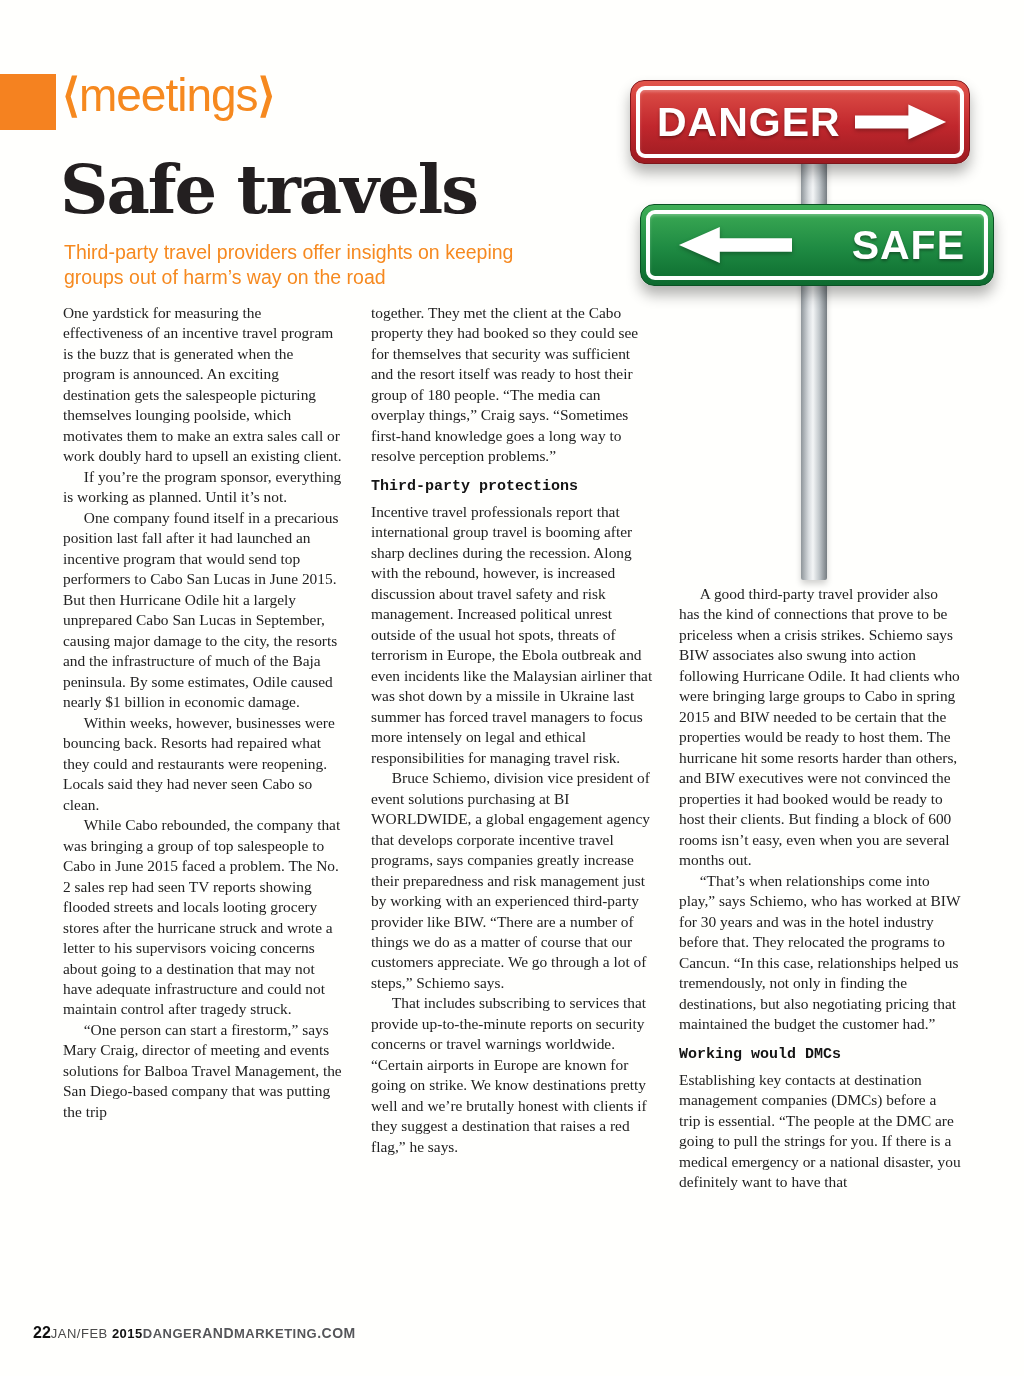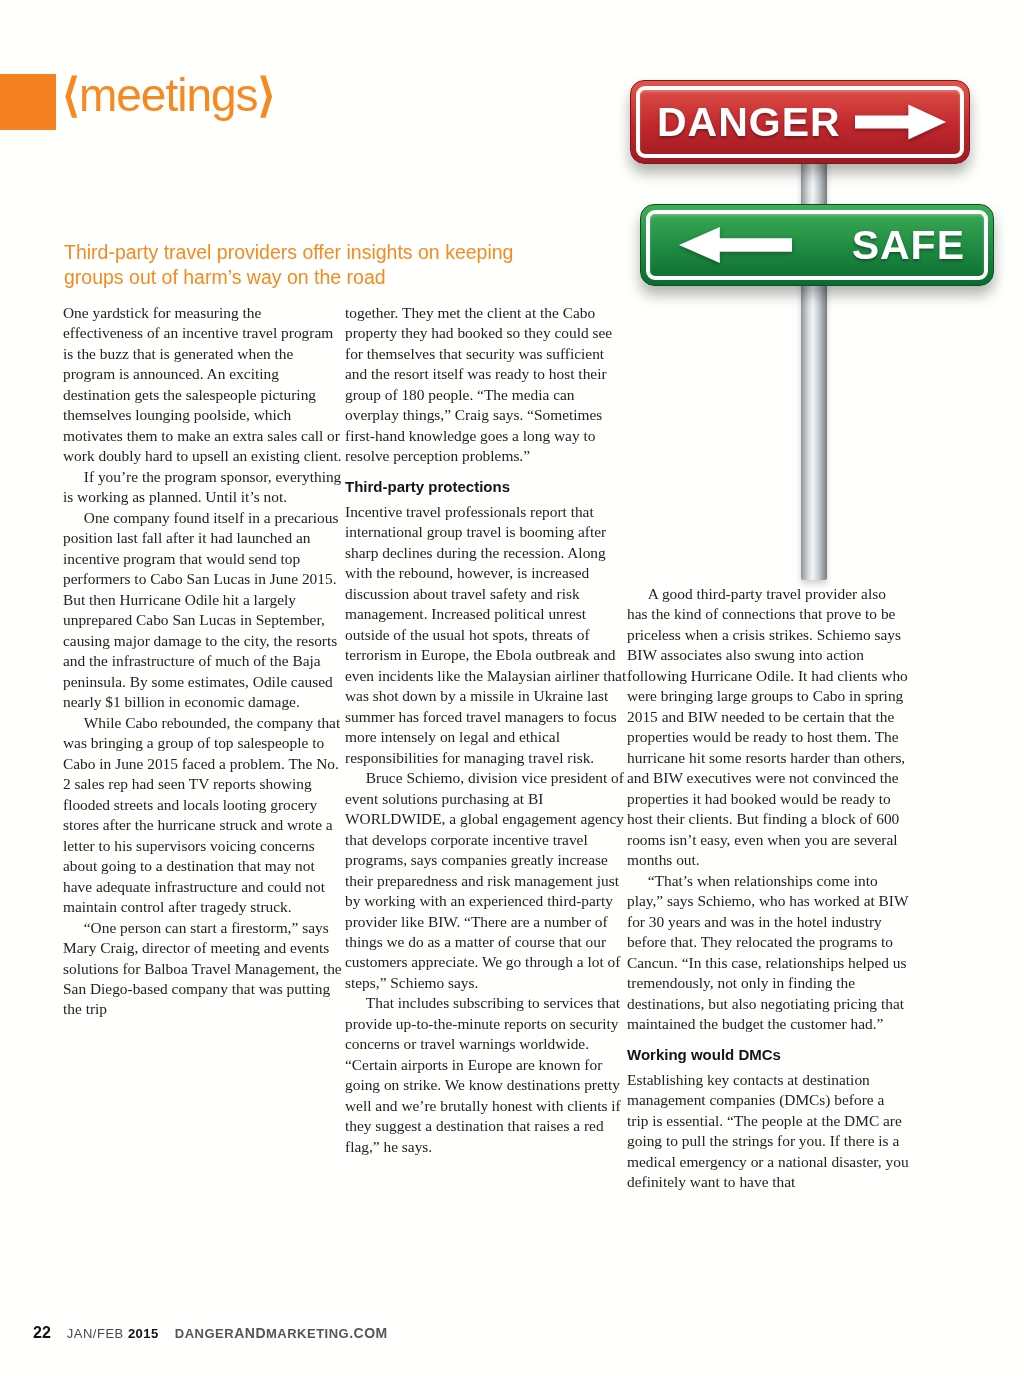--- a/index.html
+++ b/index.html
@@ -58,52 +58,53 @@
   }
   .sign .label {
     font-family:"Liberation Sans", sans-serif; font-weight:bold; color:#fff;
     font-size:41px; letter-spacing:1px; text-shadow:0 2px 3px rgba(0,0,0,.35);
     white-space:nowrap;
     text-align:right;
   }
   .sign svg { filter:drop-shadow(0 2px 2px rgba(0,0,0,.3)); flex:none; }
 
   
-  .columns { position:absolute; left:63px; top:303px; width:898px; display:flex; }
+  .columns { position:absolute; left:63px; top:303px; width:898px; display:flex; gap:26px; }
   .col { width:282px; font-size:15.4px; line-height:1.33; color:#222; }
   .flow p { margin:0; text-indent:1.35em; }
   .flow p:first-child { text-indent:0; }
   .flow.all-indent p:first-child { text-indent:1.35em; }
   .col h3 {
-    font-family:Liberation Sans, sans-serif; font-size:15px; font-weight:bold;
+    font-family:Liberation Mono, monospace; font-size:15px; font-weight:bold;
     color:#141414; margin:10px 0 5px;
   }
   .col3 { padding-top:281px; }
 
   
   .footer {
     position:absolute; left:33px; top:1324px;
     font-family:"Liberation Sans", sans-serif; font-size:13px; color:#4a4a4a;
-    display:flex; align-items:baseline; gap:16px;
+    display:flex; align-items:baseline; 
   }
   .footer .pagenum { font-weight:bold; font-size:16px; color:#111; }
   .footer .issue { letter-spacing:.5px; }
   .footer .issue .year { font-weight:bold; color:#111;margin-top:35px; }
   .footer .site { font-weight:bold; color:#55565a; letter-spacing:.5px; }
   .footer .site .small { font-size:14px; }
 </style>
 </head>
 <body>
 
 <div class="page">
 
   <div class="section-tab"></div>
   <div class="section-title">
     <span class="bracket">⟨</span><span>meetings</span><span class="bracket">⟩</span>
   </div>
+  <h1 class="headline">Safe travels</h1>
   <p class="subtitle">Third-party travel providers offer insights on keeping groups out of harm’s way on the road</p>
 
   <div class="signs">
     <div class="pole"></div>
     <div class="sign danger">
       <span class="label">DANGER</span>
       <svg width="92" height="40" viewBox="0 0 100 40" aria-hidden="true">
         <polygon points="0,13 58,13 58,1 99,20 58,39 58,27 0,27" fill="#ffffff"></polygon>
       </svg>
     </div>
@@ -113,20 +114,21 @@
       </svg>
       <span class="label">SAFE</span>
     </div>
   </div>
 
   <main class="columns">
     <div class="col flow">
         <p>One yardstick for measuring the effectiveness of an incentive travel program is the buzz that is generated when the program is announced. An exciting destination gets the salespeople picturing themselves lounging poolside, which motivates them to make an extra sales call or work doubly hard to upsell an existing client.</p>
         <p>If you’re the program sponsor, everything is working as planned. Until it’s not.</p>
         <p>One company found itself in a precarious position last fall after it had launched an incentive program that would send top performers to Cabo San Lucas in June 2015. But then Hurricane Odile hit a largely unprepared Cabo San Lucas in September, causing major damage to the city, the resorts and the infrastructure of much of the Baja peninsula. By some estimates, Odile caused nearly $1 billion in economic damage.</p>
+        <p>Within weeks, however, businesses were bouncing back. Resorts had repaired what they could and restaurants were reopening. Locals said they had never seen Cabo so clean.</p>
         <p>While Cabo rebounded, the company that was bringing a group of top salespeople to Cabo in June 2015 faced a problem. The No. 2 sales rep had seen TV reports showing flooded streets and locals looting grocery stores after the hurricane struck and wrote a letter to his supervisors voicing concerns about going to a destination that may not have adequate infrastructure and could not maintain control after tragedy struck.</p>
         <p>“One person can start a firestorm,” says Mary Craig, director of meeting and events solutions for Balboa Travel Management, the San Diego-based company that was putting the trip</p>
       </div>
 
     <div class="col">
       <div class="flow">
           <p>together. They met the client at the Cabo property they had booked so they could see for themselves that security was sufficient and the resort itself was ready to host their group of 180 people. “The media can overplay things,” Craig says. “Sometimes first-hand knowledge goes a long way to resolve perception problems.”</p>
         </div>
       <h3>Third-party protections</h3>
       <div class="flow">

